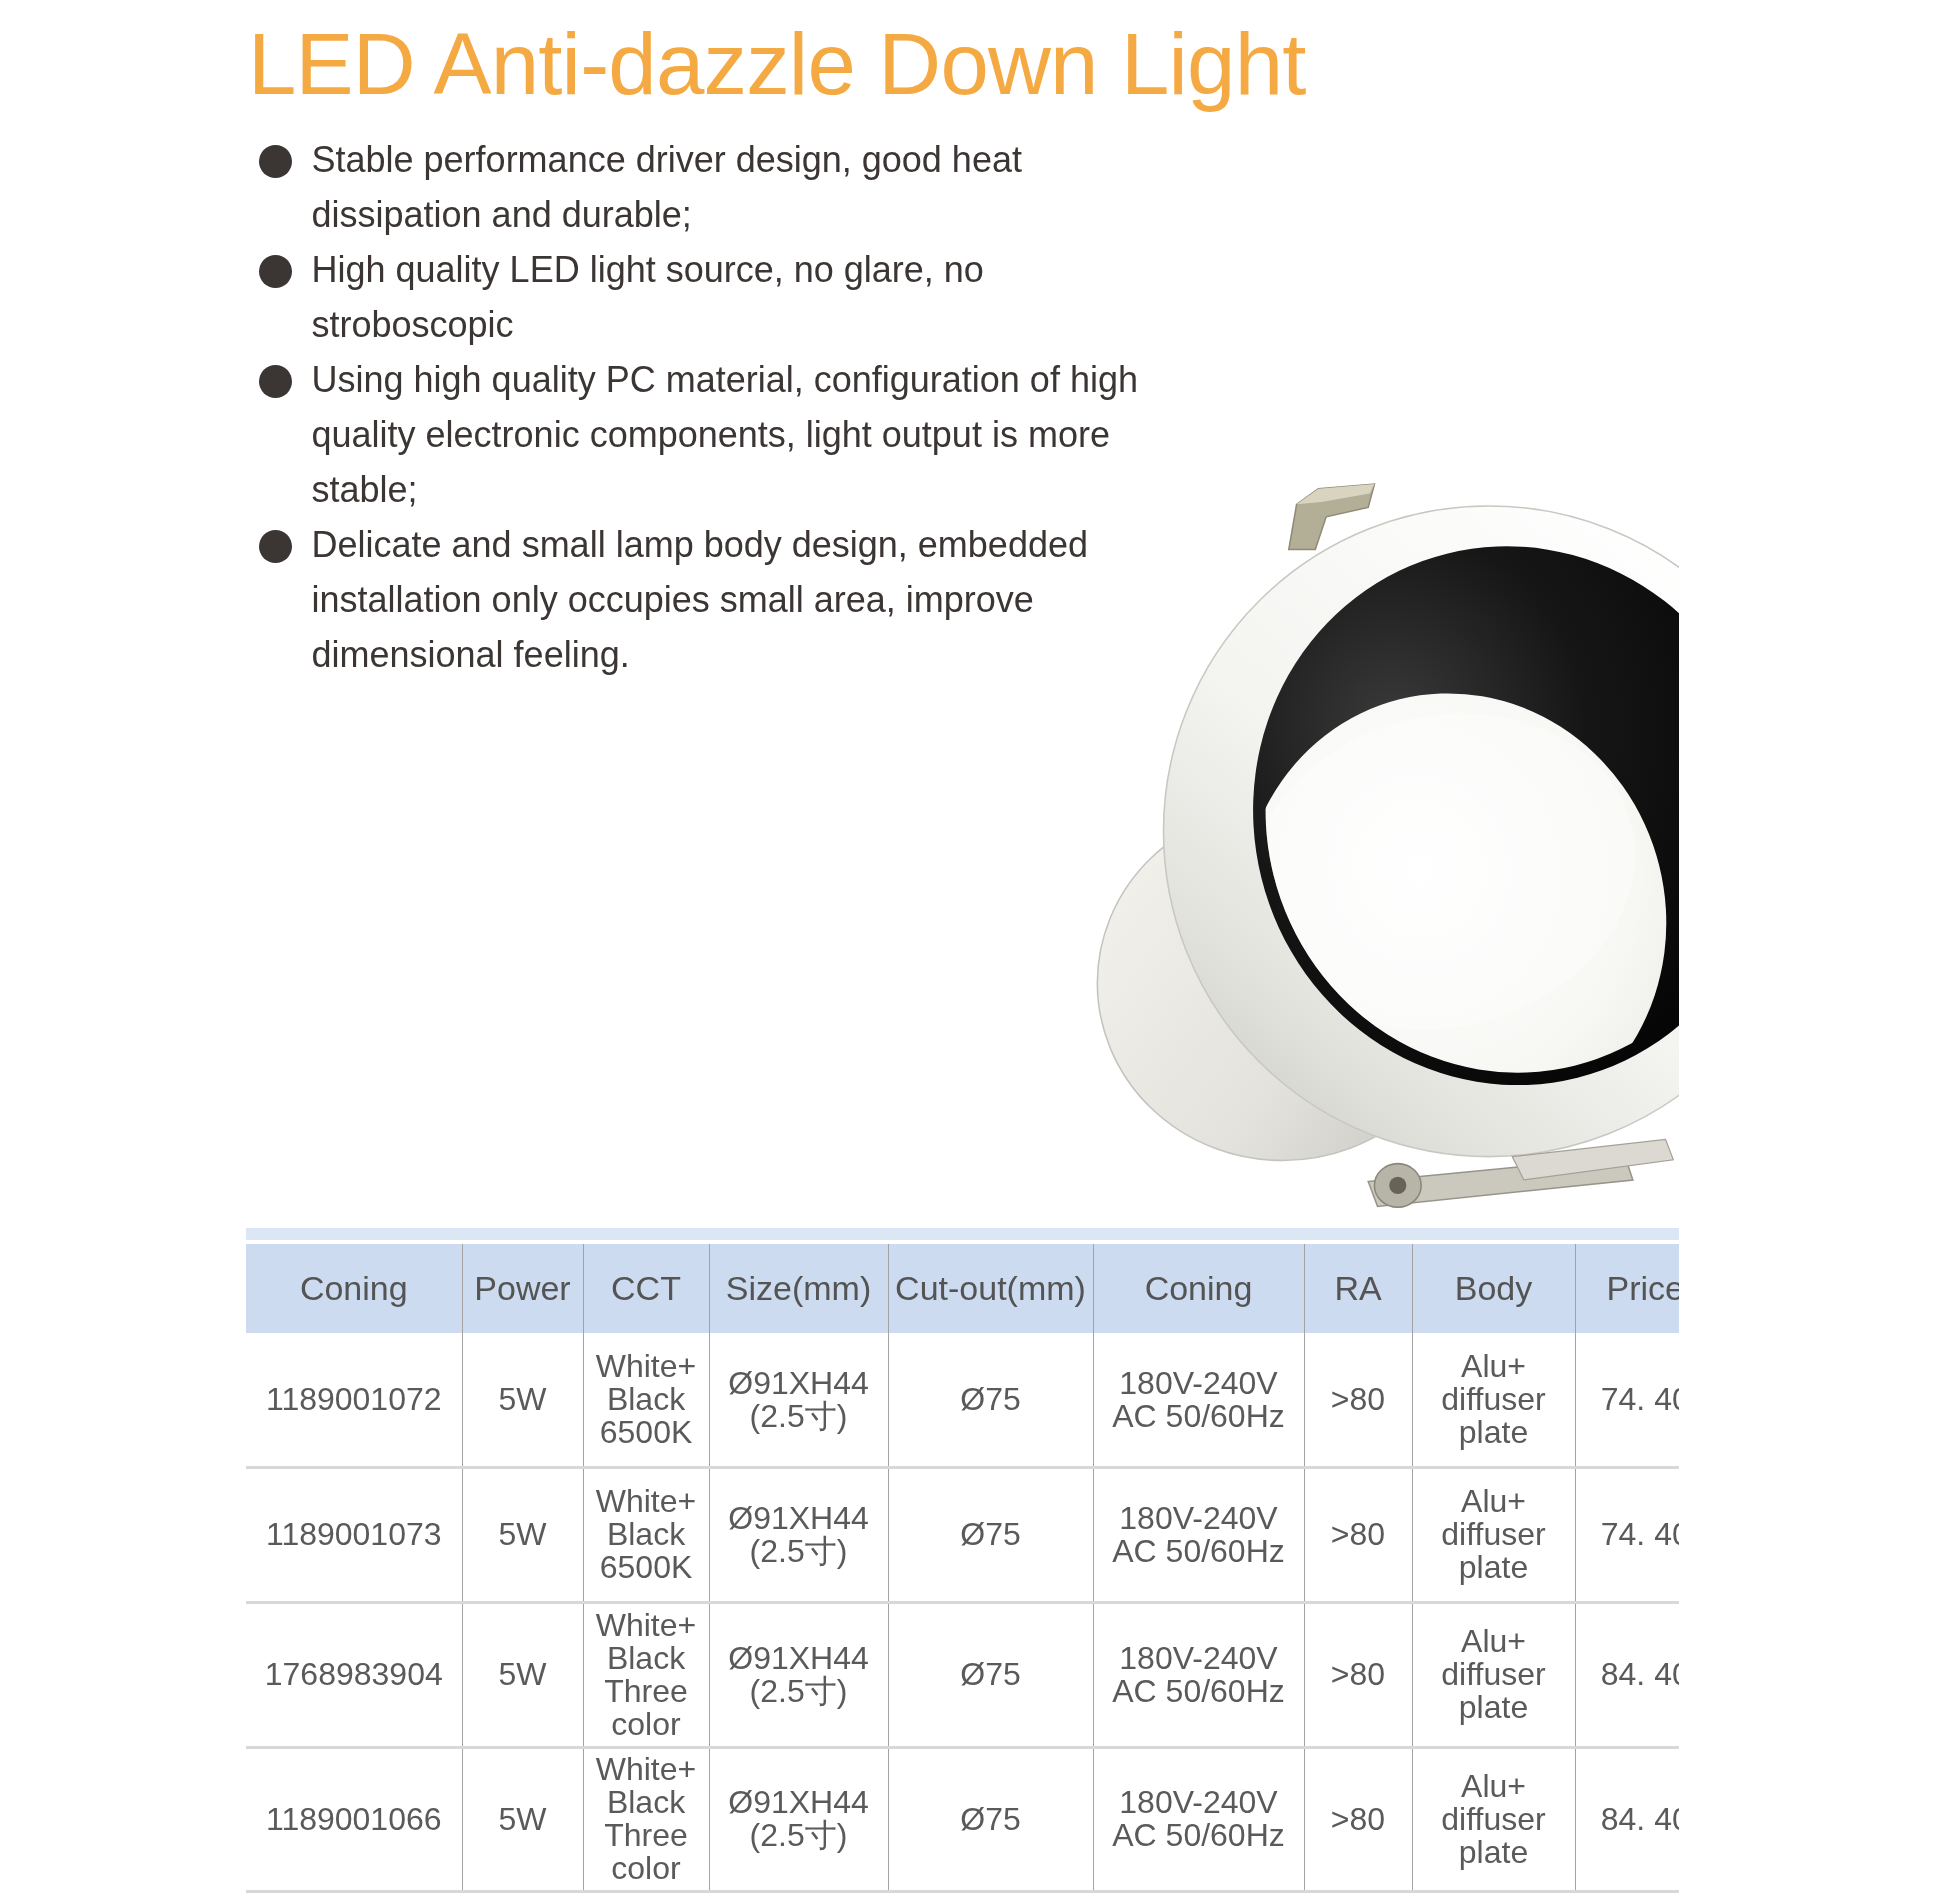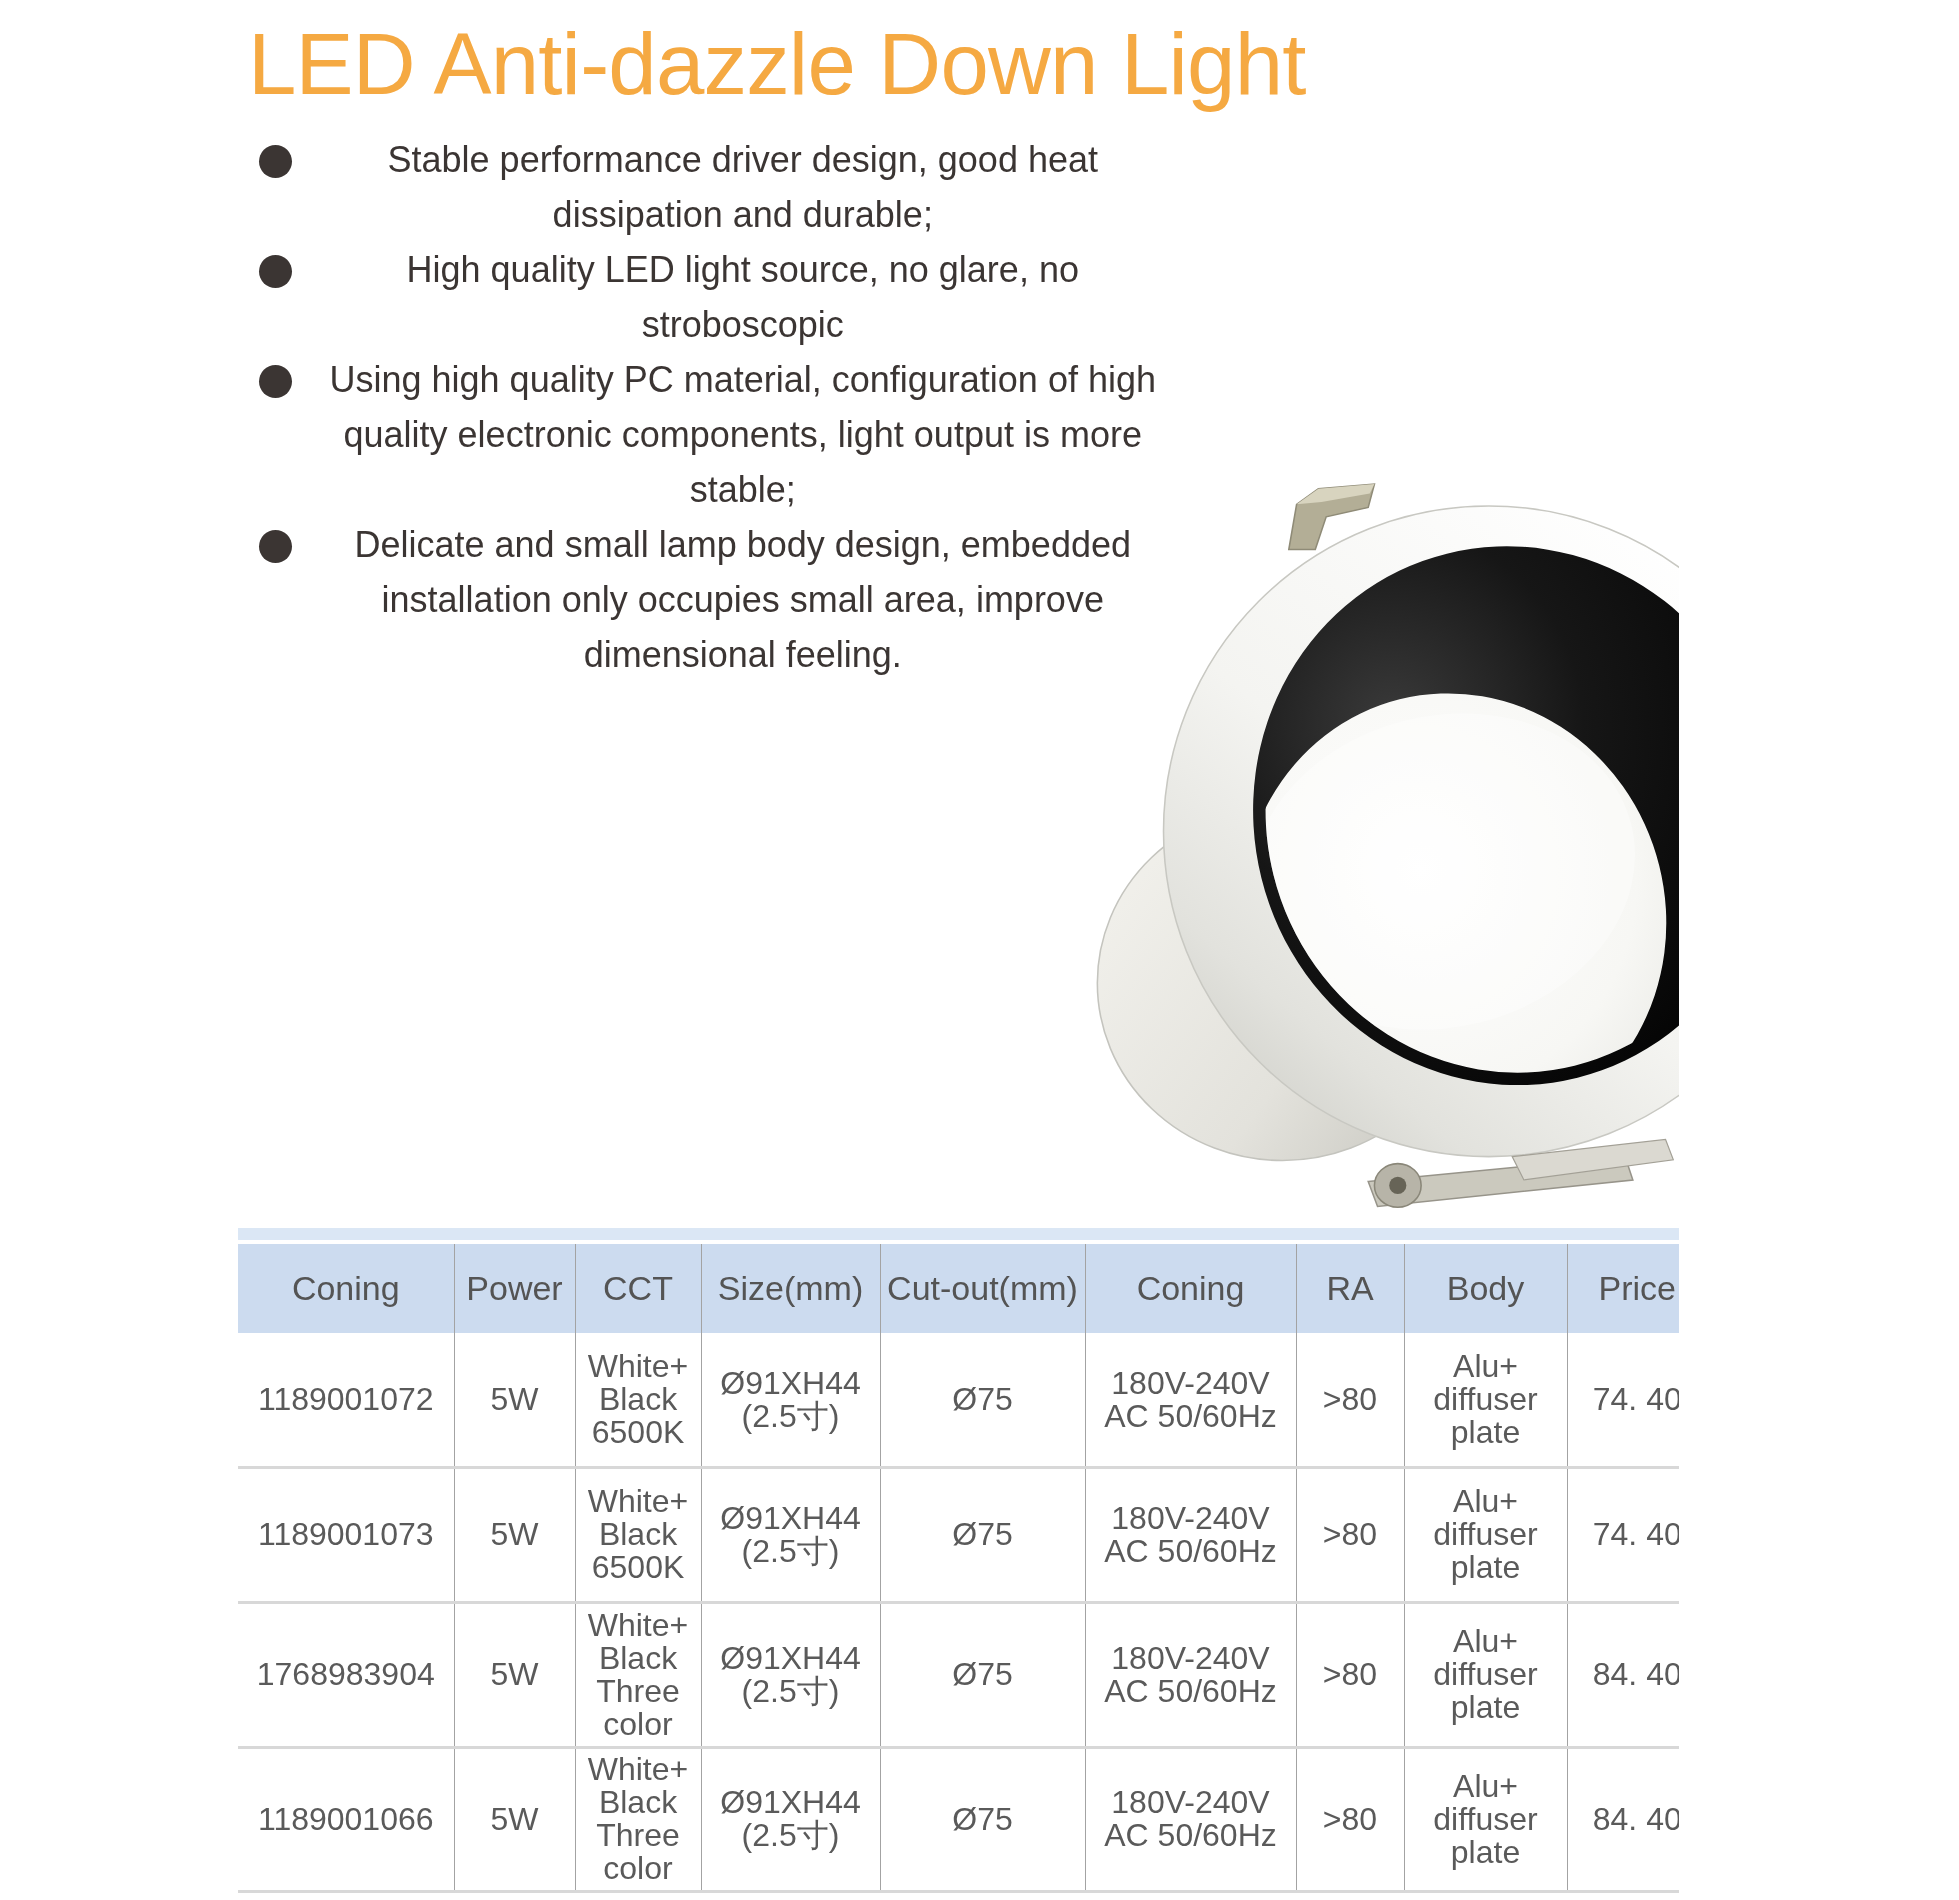--- a/index.html
+++ b/index.html
@@ -13,35 +13,35 @@
   .title {
     position:absolute; left:248px; top:14px; margin:0;
     font-size:87px; font-weight:400; letter-spacing:-0.8px;
     color:#F5A942; white-space:nowrap;
   }
 
   
   .features {
     position:absolute; left:259px; top:132px; width:915px;
     margin:0; padding:0; list-style:none;
-    font-size:36px; line-height:55px; color:#3B3533;text-align:center;
+    font-size:36px; line-height:55px; color:#3B3533;
   }
   .feature { display:flex; align-items:flex-start; }
   .bullet {
     flex:none; width:33px; height:33px; margin:12.5px 19.5px 0 0;
     background:#3B3533; border-radius:50%;
   }
   .feature-text { flex:1; }
 
   
   .photo { position:absolute; left:1088px; top:481px; width:741px; height:741px; }
   .photo svg { display:block; width:100%; height:100%; }
 
   
-  .table-wrap { position:absolute; left:238px; top:1228px; width:1469px; }
+  .table-wrap { position:absolute; left:246px; top:1228px; width:1469px; }
   .strip { height:11.7px; background:#DBE7F5; margin-bottom:4.7px; }
   table.spec {
     width:100%; border-collapse:collapse; table-layout:fixed;
     color:#595959;
   }
   table.spec th {
     height:89px; background:#CCDBEF; font-weight:400;
     font-size:34px; color:#545454; text-align:center; vertical-align:middle;
     padding:0 4.7px;
   }

